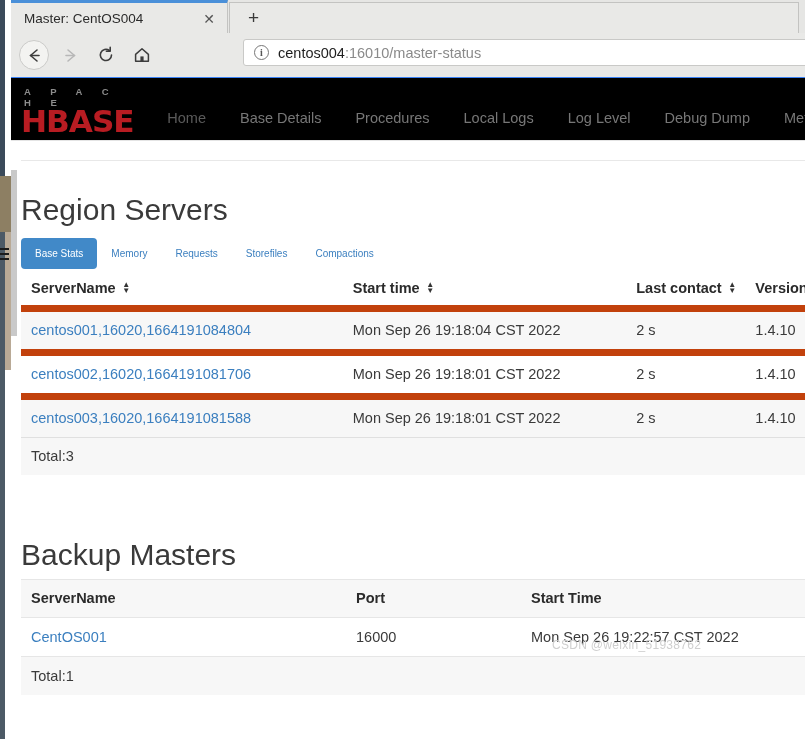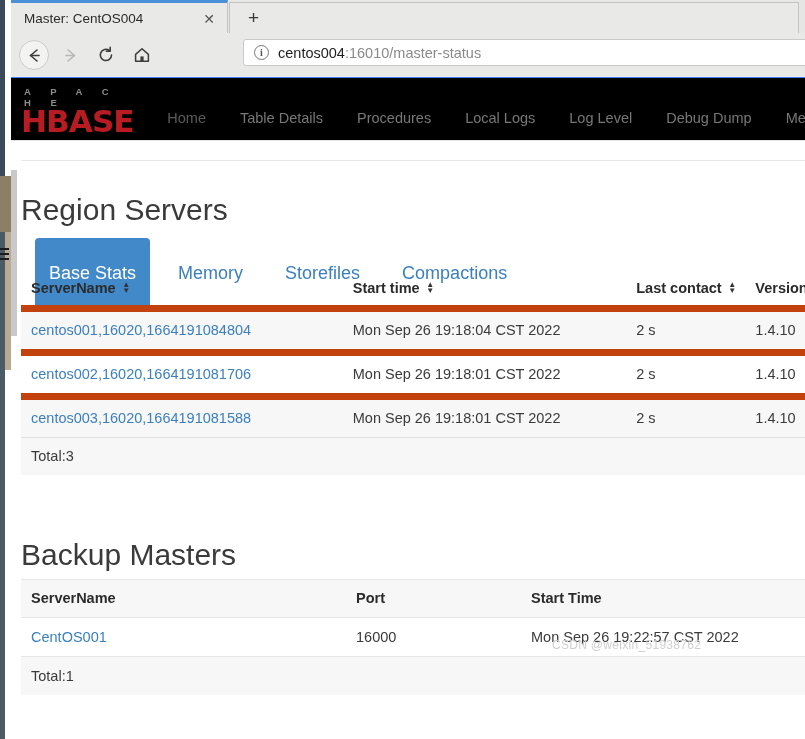--- a/index.html
+++ b/index.html
@@ -192,26 +192,25 @@
   }
   h1.rs-title { left: 10px; top: 58px; margin-top: 8px; }
   h1.bm-title { left: 10px; top: 411px; }
 
   
   .pills {
     position: absolute; left: 10px; top: 111px;
     display: flex; align-items: center;
   }
   .pill {
-    font-size: 18px; color: #3b7fbf;
-    padding: 25px 14px;
+    font-size: 10px; color: #3b7fbf;
+    padding: 10px 14px;
     border-radius: 4px;
     white-space: nowrap;
     text-decoration: none;
-    margin-left: 14px;
   }
   .pill.active {
     background: #4189c8;
     color: #ffffff;
   }
 
   
   table.rs-table, table.bm-table {
     position: absolute;
     border-collapse: collapse;
@@ -359,38 +358,39 @@
 
     <div class="page-scrollbar"></div>
 
     <div class="hb-navbar">
       <div class="hb-logo">
         <div class="hb-apache">A P A C H E</div>
         <div class="hb-hbase">HBASE</div>
       </div>
       <div class="hb-links">
         <a class="hb-link home">Home</a>
-        <a class="hb-link">Table Details</a>
+        <a class="hb-link">Base Details</a>
         <a class="hb-link">Procedures</a>
         <a class="hb-link">Local Logs</a>
         <a class="hb-link">Log Level</a>
         <a class="hb-link">Debug Dump</a>
         <a class="hb-link">Metrics</a>
       </div>
     </div>
 
     <div class="page-body">
 
       <div class="hr-divider"></div>
 
       <h1 class="sec-title rs-title">Region Servers</h1>
 
       <div class="pills">
         <a class="pill active">Base Stats</a>
         <a class="pill">Memory</a>
+        <a class="pill">Requests</a>
         <a class="pill">Storefiles</a>
         <a class="pill">Compactions</a>
       </div>
 
       <table class="rs-table">
         <thead>
           <tr>
             <th class="col-sn"><span>ServerName</span><span class="sort-ico"><b>▲</b><b>▼</b></span></th>
             <th class="col-st"><span>Start time</span><span class="sort-ico"><b>▲</b><b>▼</b></span></th>
             <th class="col-lc"><span>Last contact</span><span class="sort-ico"><b>▲</b><b>▼</b></span></th>

